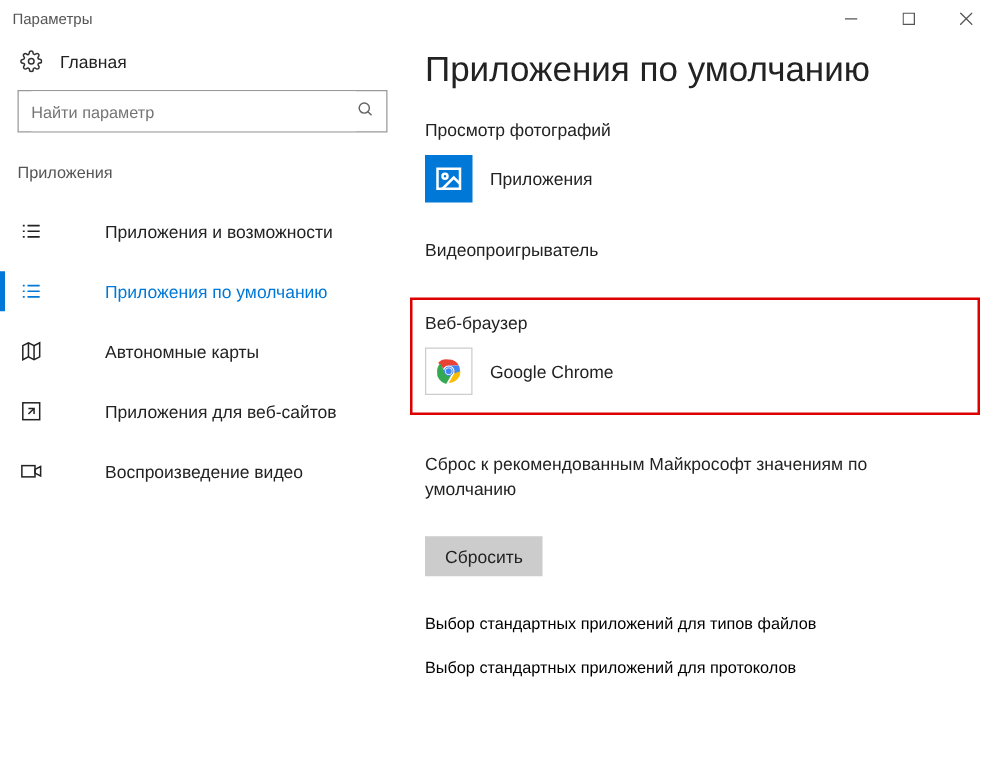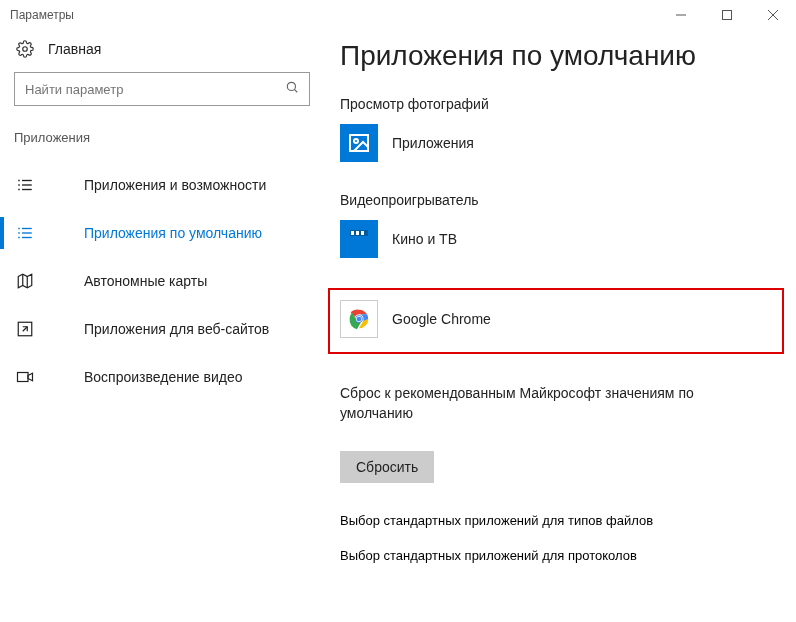--- a/index.html
+++ b/index.html
@@ -169,35 +169,24 @@
               <circle cx="9" cy="10" r="2"></circle>
               <polyline points="21 16 16 11 7 20"></polyline>
             </svg>
         </div>
         <div class="app-name">Приложения</div>
       </div>
     </div>
 
     <div class="category">
       <div class="cat-label">Видеопроигрыватель</div>
-      <div class="app-entry">
-        <div class="app-icon icon-video">
-          <svg width="24" height="24" viewBox="0 0 24 24" fill="#fff">
-              <rect x="3" y="3" width="18" height="6" fill="#005a9e"></rect>
-              <rect x="3" y="9" width="18" height="12" fill="#0078d7"></rect>
-              <rect x="4" y="4" width="3" height="4" fill="#fff"></rect>
-              <rect x="9" y="4" width="3" height="4" fill="#fff"></rect>
-              <rect x="14" y="4" width="3" height="4" fill="#fff"></rect>
-            </svg>
-        </div>
-        <div class="app-name">Кино и ТВ</div>
-      </div>
     </div>
 
     <div class="category highlight">
+      <div class="cat-label">Веб-браузер</div>
       <div class="app-entry">
         <div class="app-icon icon-chrome">
           <svg width="28" height="28" viewBox="0 0 48 48">
               <circle cx="24" cy="24" r="20" fill="#fff"></circle>
               <path fill="#ea4335" d="M24 8a16 16 0 0 1 13.86 8H24a8 8 0 0 0-7.2 4.5L9.5 12.3A16 16 0 0 1 24 8z"></path>
               <path fill="#34a853" d="M8 24c0-4.1 1.55-7.85 4.1-10.7l7 12.1a8 8 0 0 0 8.3 4l-7 12.1A16 16 0 0 1 8 24z"></path>
               <path fill="#fbbc05" d="M24 40l7-12.1A8 8 0 0 0 32 24a8 8 0 0 0-.56-2.94L40 24a16 16 0 0 1-16 16z"></path>
               <path fill="#4285f4" d="M37.86 16H24a8 8 0 0 1 8 8c0 1.1-.22 2.14-.62 3.1l8.1-3.1A16 16 0 0 0 37.86 16z"></path>
               <circle cx="24" cy="24" r="6.5" fill="#4285f4"></circle>
               <circle cx="24" cy="24" r="5" fill="#fff"></circle>

